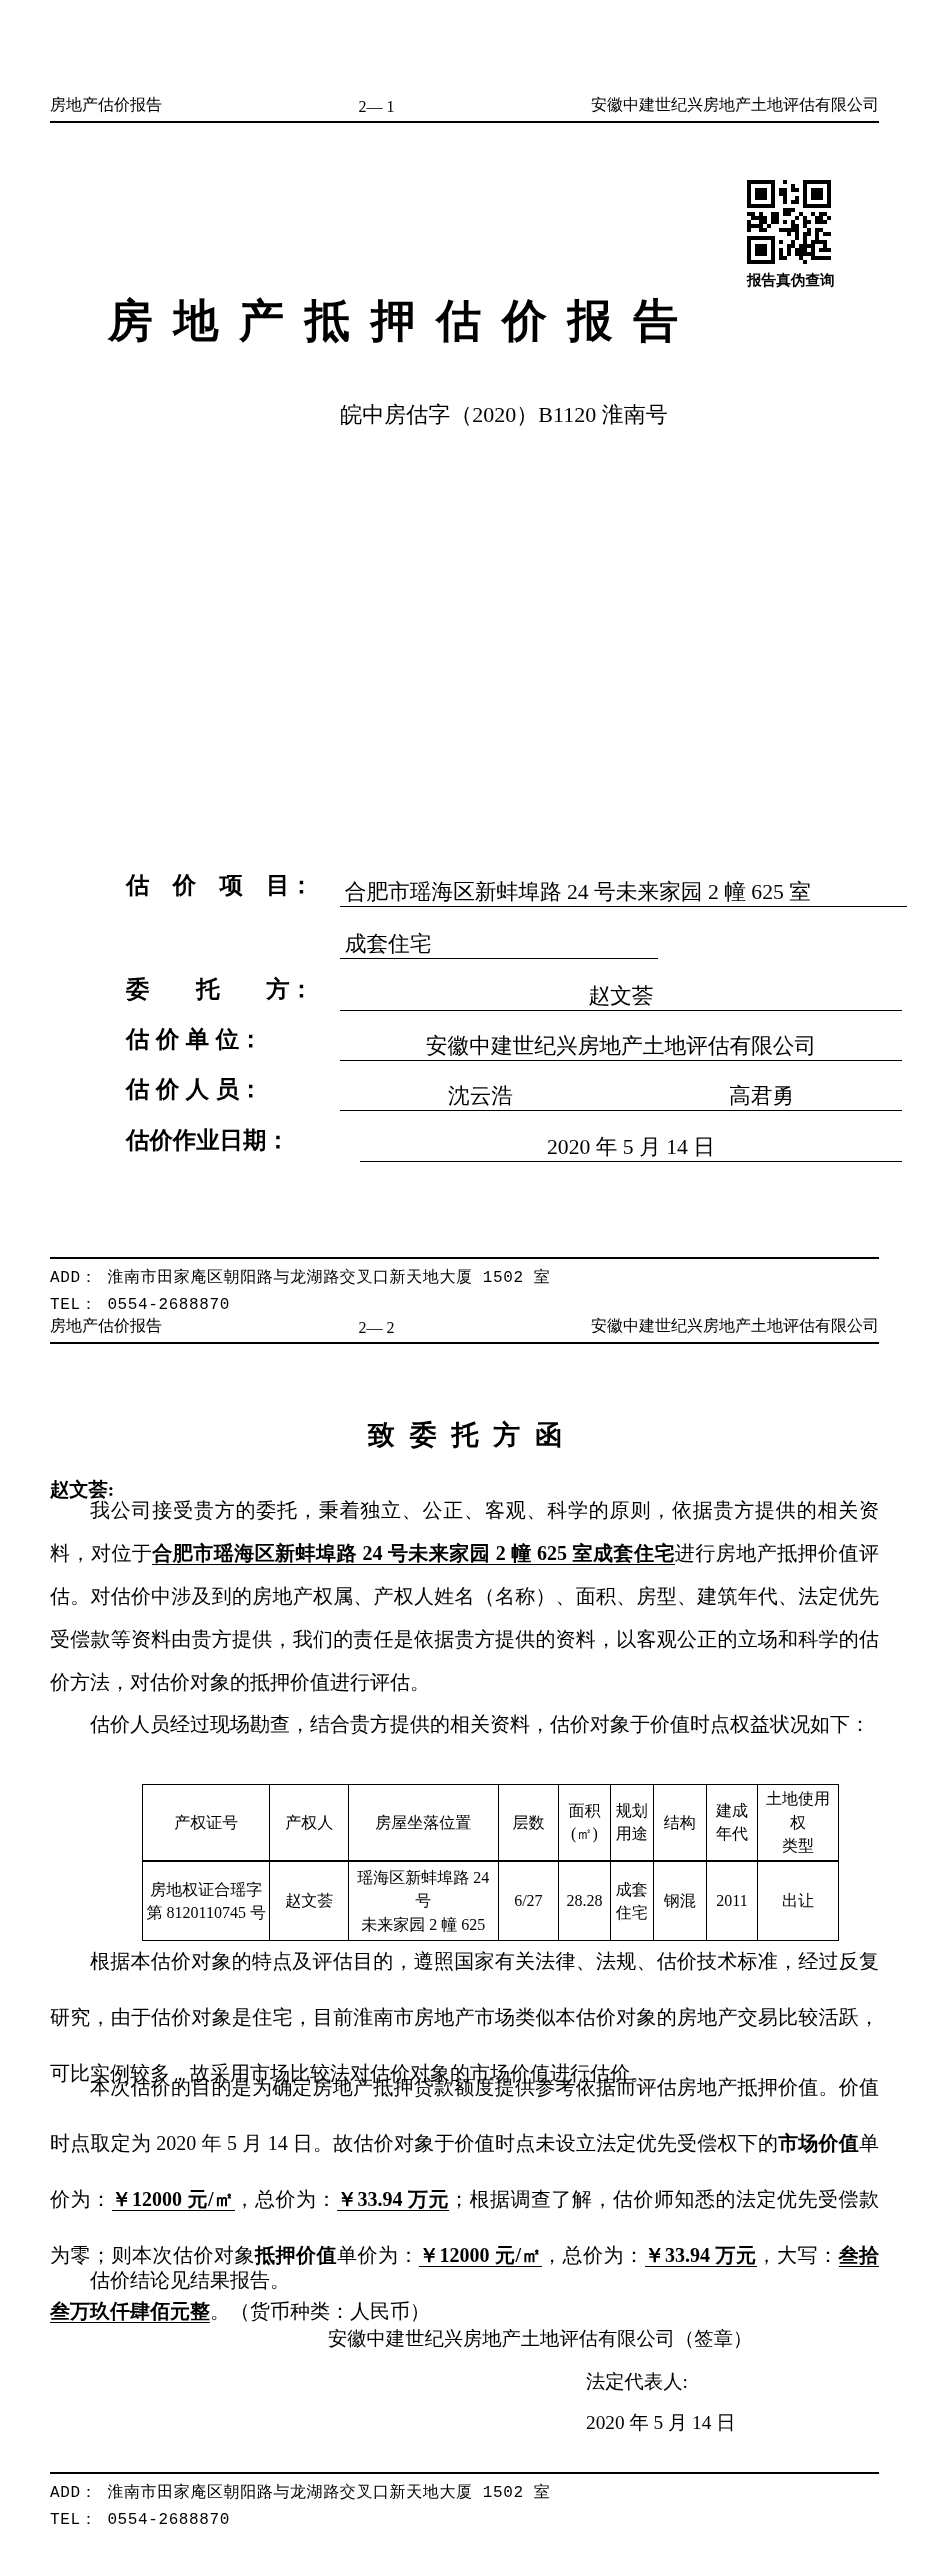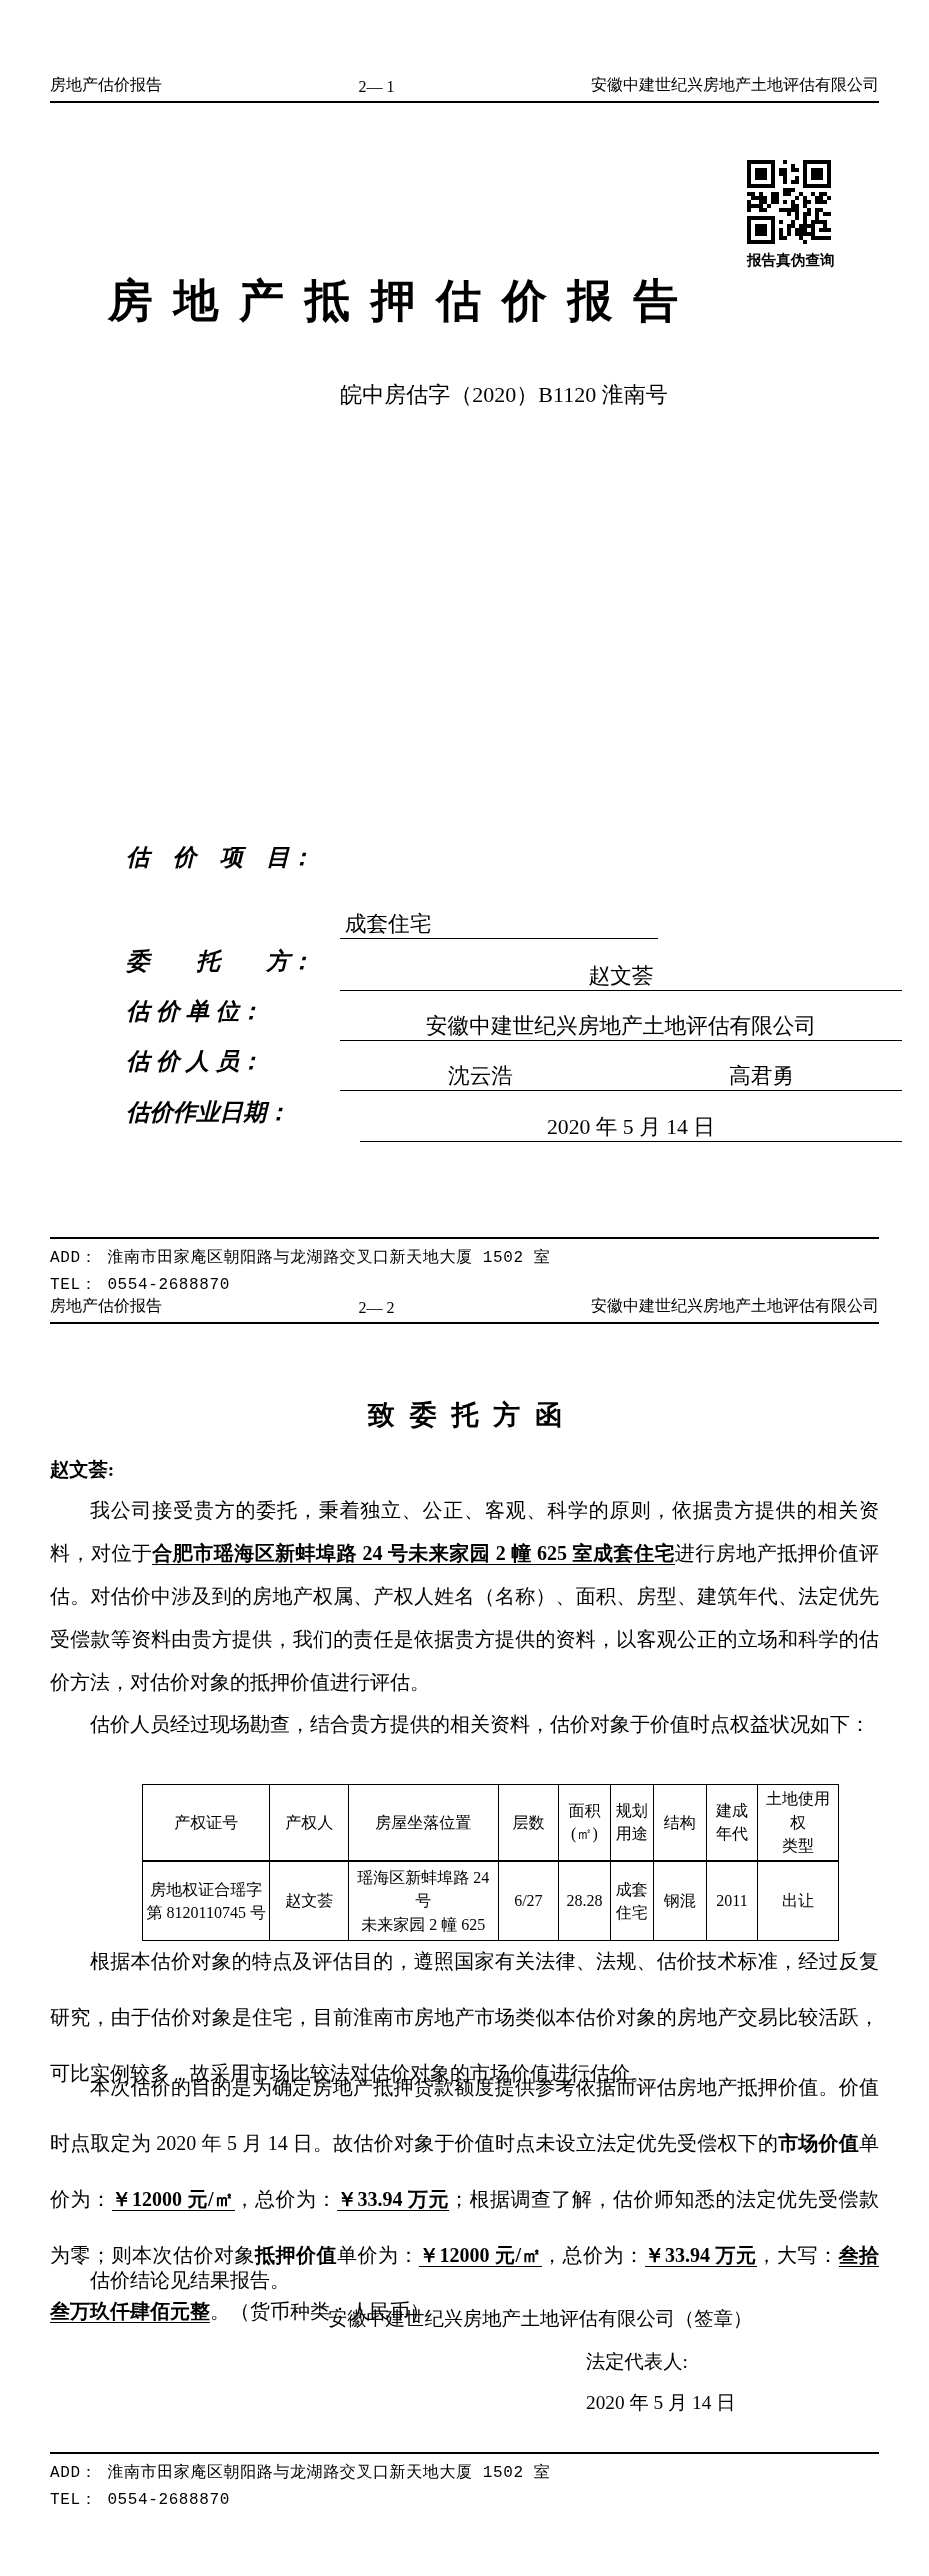--- a/index.html
+++ b/index.html
@@ -1,21 +1,21 @@
 <!DOCTYPE html>
 <html style="font-size:9.4px"><head>
 <meta charset="utf-8">
 <style>
   html,body{margin:0;padding:0;background:#ffffff;}
   body{
     width:930px;height:2576px;position:relative;
     font-family:"Liberation Serif","DejaVu Serif",serif;
     color:#000;
   }
-  .abs{position:absolute;}
+  .abs{position:absolute;margin-top:20px;}
   
   .pghdr{
     left:50px;width:829px;display:flex;justify-content:space-between;
     align-items:flex-end;border-bottom:2.3px solid #000;padding-bottom:5.3px;
     font-size:16px;
   }
   .pgftr{
     left:50px;width:829px;border-top:2.3px solid #000;padding-top:4.7px;
     font-size:16px;font-family:"Liberation Mono","DejaVu Sans Mono",monospace;
   }
@@ -26,22 +26,22 @@
          font-family:"Liberation Sans","DejaVu Sans",sans-serif;}
   .doctitle{
     left:0;top:271px;width:786px;text-align:center;
     font-size:45px;font-weight:bold;letter-spacing:0.46em;text-indent:0.46em;
     white-space:nowrap;
   }
   .docnum{left:0;top:380px;width:930px;text-align:center;font-size:22px;padding-left:39px;}
   
   .fieldrow{left:50px;width:829px;height:37px;}
   .flabel{
-    position:absolute;left:76px;bottom:14px;font-size:23.4px;font-weight:bold;
-    font-family:"Liberation Sans","DejaVu Sans",sans-serif;white-space:pre;font-style:italic;
+    position:absolute;left:76px;bottom:6px;font-size:23.4px;font-weight:bold;
+    font-family:"Liberation Sans","DejaVu Sans",sans-serif;white-space:pre;
   }
   .fline{
     position:absolute;bottom:0;border-bottom:1.8px solid #000;height:35px;
     font-size:21.7px;display:flex;align-items:flex-end;justify-content:center;
     white-space:nowrap;
   }
   .fline.leftalign{justify-content:flex-start;padding-left:4.7px;}
   .fline.spread{justify-content:space-around;}
   
   .lettertitle{
@@ -211,20 +211,21 @@
       <rect x="13.714285714285714" y="109.71428571428571" width="20.57142857142857" height="20.57142857142857"></rect>
     </svg>
   <div class="qrcap">报告真伪查询</div>
 </div>
 
 <div class="abs doctitle">房地产抵押估价报告</div>
 <div class="abs docnum">皖中房估字（2020）B1120 淮南号</div>
 
 <div class="abs fieldrow" style="top:850px;">
   <span class="flabel">估　价　项　目：</span>
+  <span class="fline leftalign" style="left:290px;width:562px;">合肥市瑶海区新蚌埠路 24 号未来家园 2 幢 625 室</span>
 </div>
 <div class="abs fieldrow" style="top:902px;">
   <span class="fline leftalign" style="left:290px;width:313px;">成套住宅</span>
 </div>
 <div class="abs fieldrow" style="top:954px;">
   <span class="flabel">委　　托　　方：</span>
   <span class="fline" style="left:290px;width:562px;">赵文荟</span>
 </div>
 <div class="abs fieldrow" style="top:1004px;">
   <span class="flabel">估 价 单 位：</span>

